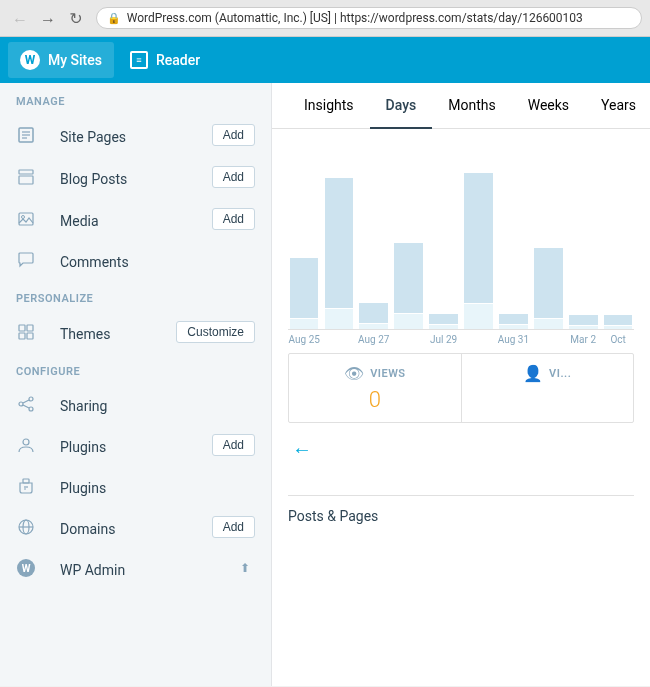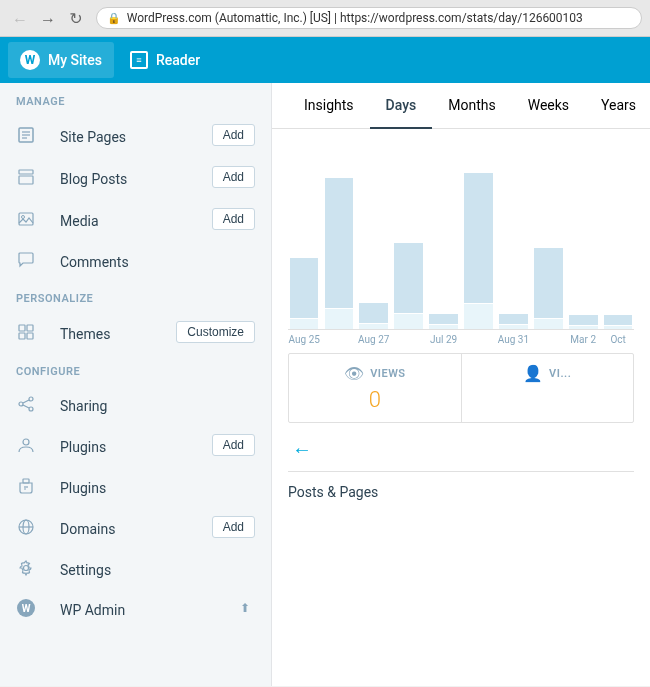--- a/index.html
+++ b/index.html
@@ -337,31 +337,20 @@
             <circle cx="9" cy="9" r="7" stroke="#87a6bc" stroke-width="1.2" fill="none"></circle>
             <ellipse cx="9" cy="9" rx="3" ry="7" stroke="#87a6bc" stroke-width="1.2" fill="none"></ellipse>
             <line x1="2" y1="9" x2="16" y2="9" stroke="#87a6bc" stroke-width="1.2"></line>
           </svg>
         </div>
         <span class="sidebar-label">Domains</span>
       </div>
       <button class="sidebar-btn">Add</button>
     </div>
 
-    <div class="sidebar-item">
-      <div class="sidebar-item-left">
-        <div class="sidebar-icon">
-          <svg width="18" height="18" viewBox="0 0 18 18" fill="none" xmlns="http://www.w3.org/2000/svg">
-            <circle cx="9" cy="9" r="2.5" stroke="#87a6bc" stroke-width="1.2" fill="none"></circle>
-            <path d="M9 2 L10 4 Q11.5 3.5 12.5 4.5 L11 6 Q12 7 12 9 L14 9 Q14 10.5 12 11 L12.5 13.5 Q11.5 14.5 10 14 L9 16 L8 14 Q6.5 14.5 5.5 13.5 L6 11 Q5 10 5 9 L3 9 Q3 7.5 5 7 L4.5 4.5 Q5.5 3.5 7 4 Z" stroke="#87a6bc" stroke-width="1.2" fill="none"></path>
-          </svg>
-        </div>
-        <span class="sidebar-label">Settings</span>
-      </div>
-    </div>
 
     <div class="sidebar-item">
       <div class="sidebar-item-left">
         <div class="sidebar-icon">
           <div style="width:18px;height:18px;border-radius:50%;background:#87a6bc;display:flex;align-items:center;justify-content:center;color:white;font-size:10px;font-weight:bold;">W</div>
         </div>
         <span class="sidebar-label">WP Admin</span>
       </div>
       <div class="sidebar-icon" style="color:#87a6bc;font-size:12px;">⬆</div>
     </div>
@@ -451,19 +440,19 @@
             <span style="color:#87a6bc;font-size:16px;">👤</span>
             <span style="font-size:11px;font-weight:600;color:#87a6bc;letter-spacing:0.5px;">VI...</span>
           </div>
         </div>
       </div>
 
       <div style="padding:8px 0;display:flex;align-items:center;">
         <span style="font-size:20px;color:#00aadc;cursor:pointer;padding:4px;">←</span>
       </div>
 
-      <div style="border-top:1px solid #e0e0e0;padding:12px 0;">
+      <div style="border-top:1px solid #e0e0e0;padding:12px 0;margin-top:24px;">
         <span style="font-size:14px;color:#2e4453;">Posts &amp; Pages</span>
       </div>
 
     </div>
   </div>
 </div>
 
 </body></html>

